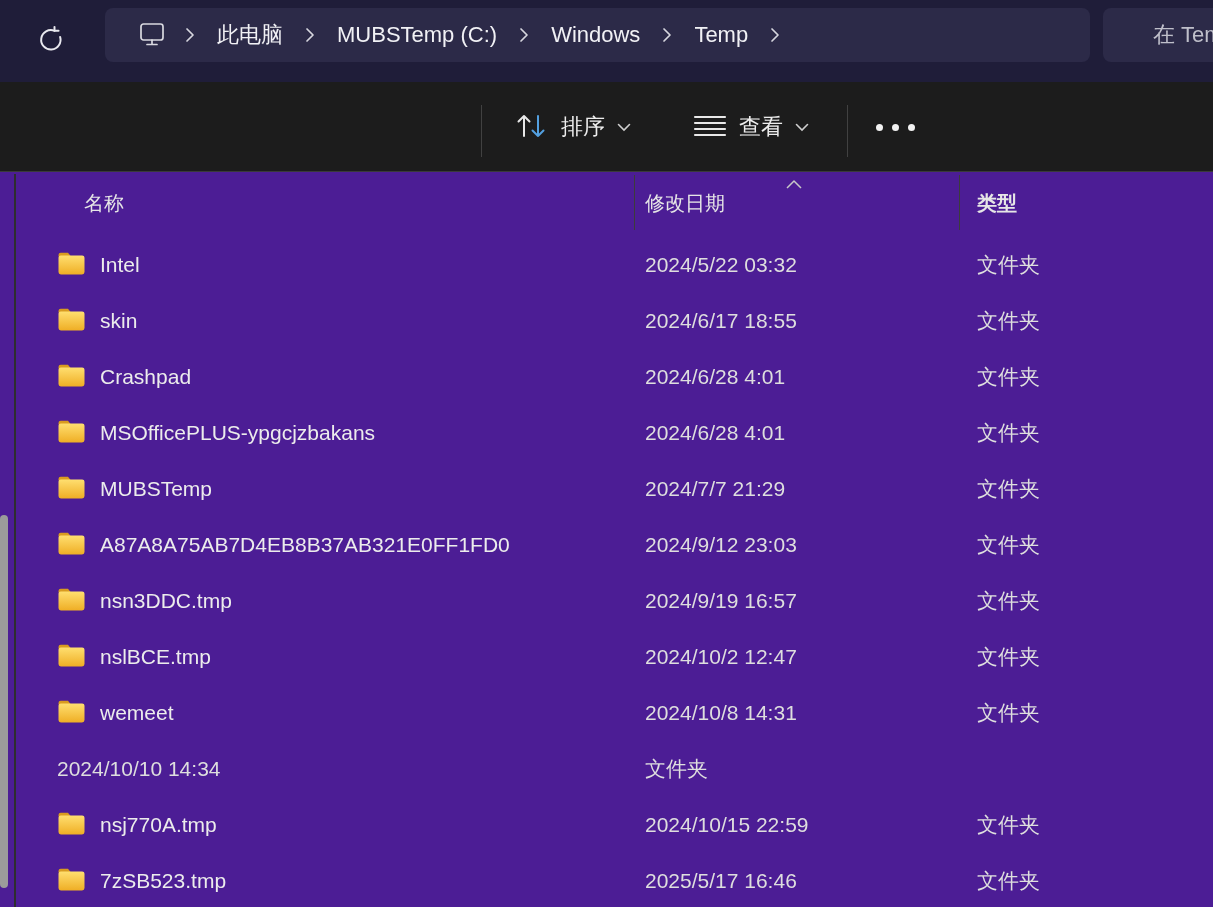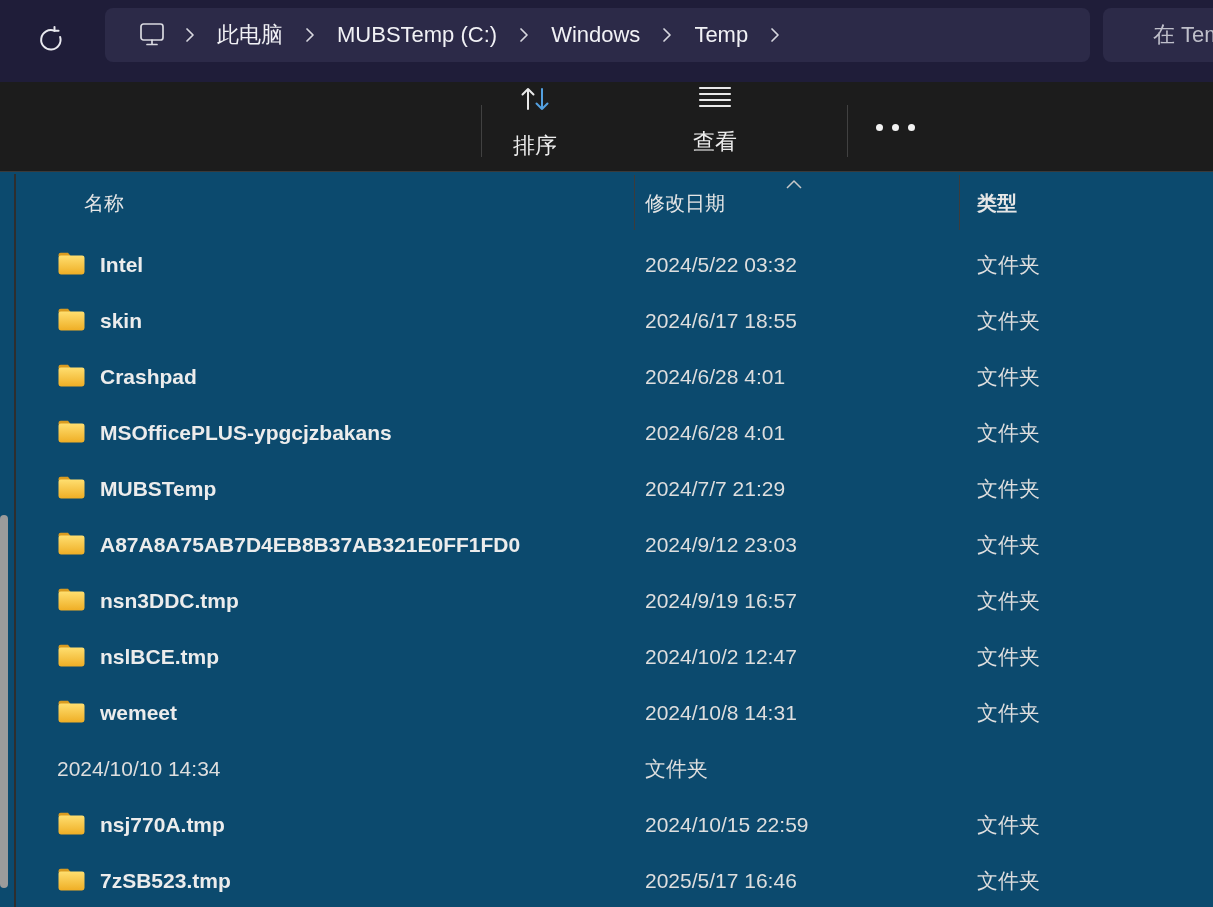--- a/index.html
+++ b/index.html
@@ -17,46 +17,46 @@
   .bc-sep{display:flex;align-items:center;padding:0 14px;cursor:pointer;}
   .searchbox{position:absolute;left:1103px;top:8px;width:130px;height:54px;background:#2c2a48;border-radius:8px;
     display:flex;align-items:center;overflow:hidden;}
   .searchbox .stext{color:#bfbfca;font-size:22px;padding-left:50px;white-space:nowrap;}
 
   
   .toolbar{position:absolute;left:0;top:82px;width:100%;height:90px;background:#1c1c1c;border-bottom:1px solid #3a3a3a;box-sizing:border-box;}
   .tbtn{position:absolute;top:107px;width:46px;height:46px;border:none;background:transparent;padding:0;
     display:flex;align-items:center;justify-content:center;cursor:pointer;}
   .tb-div{position:absolute;top:23px;width:1px;height:52px;background:#414141;}
-  .tgroup{position:absolute;top:0;height:90px;display:flex;align-items:center;gap:12px;border:none;background:transparent;cursor:pointer;padding:0 10px;flex-direction:column;}
+  .tgroup{position:absolute;top:0;height:90px;display:flex;align-items:center;gap:12px;border:none;background:transparent;cursor:pointer;padding:0 10px;}
   .tgroup .tlabel{color:#ededed;font-size:22px;white-space:nowrap;}
   .dots{position:absolute;left:870px;top:0;height:90px;width:50px;border:none;background:transparent;cursor:pointer;
     display:flex;align-items:center;justify-content:center;gap:9px;padding:0;}
   .dots i{width:7px;height:7px;border-radius:50%;background:#f2f2f2;display:block;}
 
   
-  .content{position:absolute;left:0;top:172px;width:100%;height:735px;background:#0c4a6e;}
+  .content{position:absolute;left:0;top:172px;width:100%;height:735px;background:#4c1d95;}
   .pane-divider{position:absolute;left:14px;top:2px;width:2px;height:733px;background:#2e2e2e;}
   .nav-scrollthumb{position:absolute;left:0;top:343px;width:8px;height:373px;background:#9b9b9b;border-radius:4px;cursor:grab;}
 
   .list-header{position:absolute;left:0;top:0;width:100%;height:62px;}
   .col-label{position:absolute;top:0;height:62px;display:flex;align-items:center;color:#e6e6e6;font-size:20px;cursor:pointer;background:transparent;border:none;font-family:inherit;padding:0;}
   .col-name{left:84px;}
   .col-date{left:645px;}
   .col-type{left:977px;font-weight:bold;}
   .col-sep{position:absolute;top:3px;width:1px;height:55px;background:#3c3c3c;cursor:col-resize;}
   .sep-1{left:634px;}
   .sep-2{left:959px;}
   .sort-caret{position:absolute;left:785px;top:4px;}
 
   .file-list{position:absolute;left:0;top:65px;width:100%;}
   .frow{position:relative;height:56px;display:grid;grid-template-columns:588px 332px 1fr;align-items:center;
     padding-left:57px;box-sizing:border-box;cursor:default;}
   .frow .namecell{display:flex;align-items:center;gap:14px;overflow:hidden;}
-  .frow .fname{color:#ececec;font-size:21px;white-space:nowrap;font-weight:bold;}
+  .frow .fname{color:#ececec;font-size:21px;white-space:nowrap;}
   .frow .fdate{color:#dedede;font-size:21px;white-space:nowrap;}
   .frow .ftype{color:#dedede;font-size:21px;white-space:nowrap;}
 </style>
 </head>
 <body>
 
 <div class="stage">
 
   <div class="topbar">
     <button class="refresh-btn">

